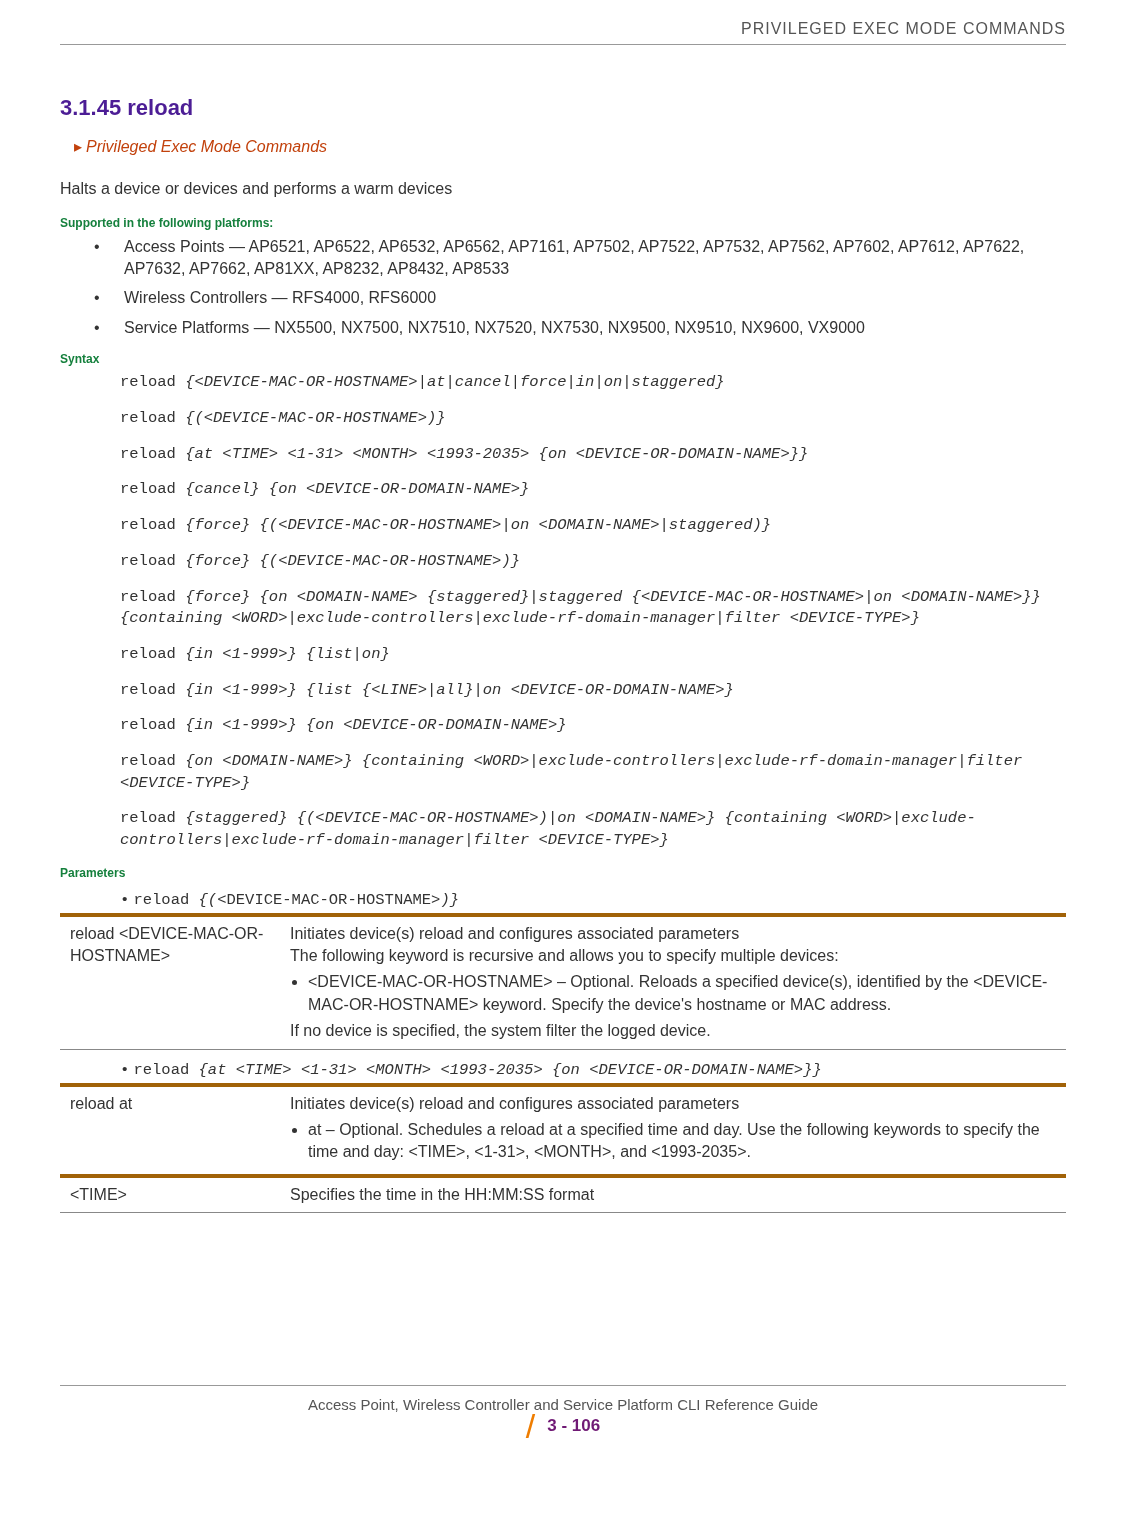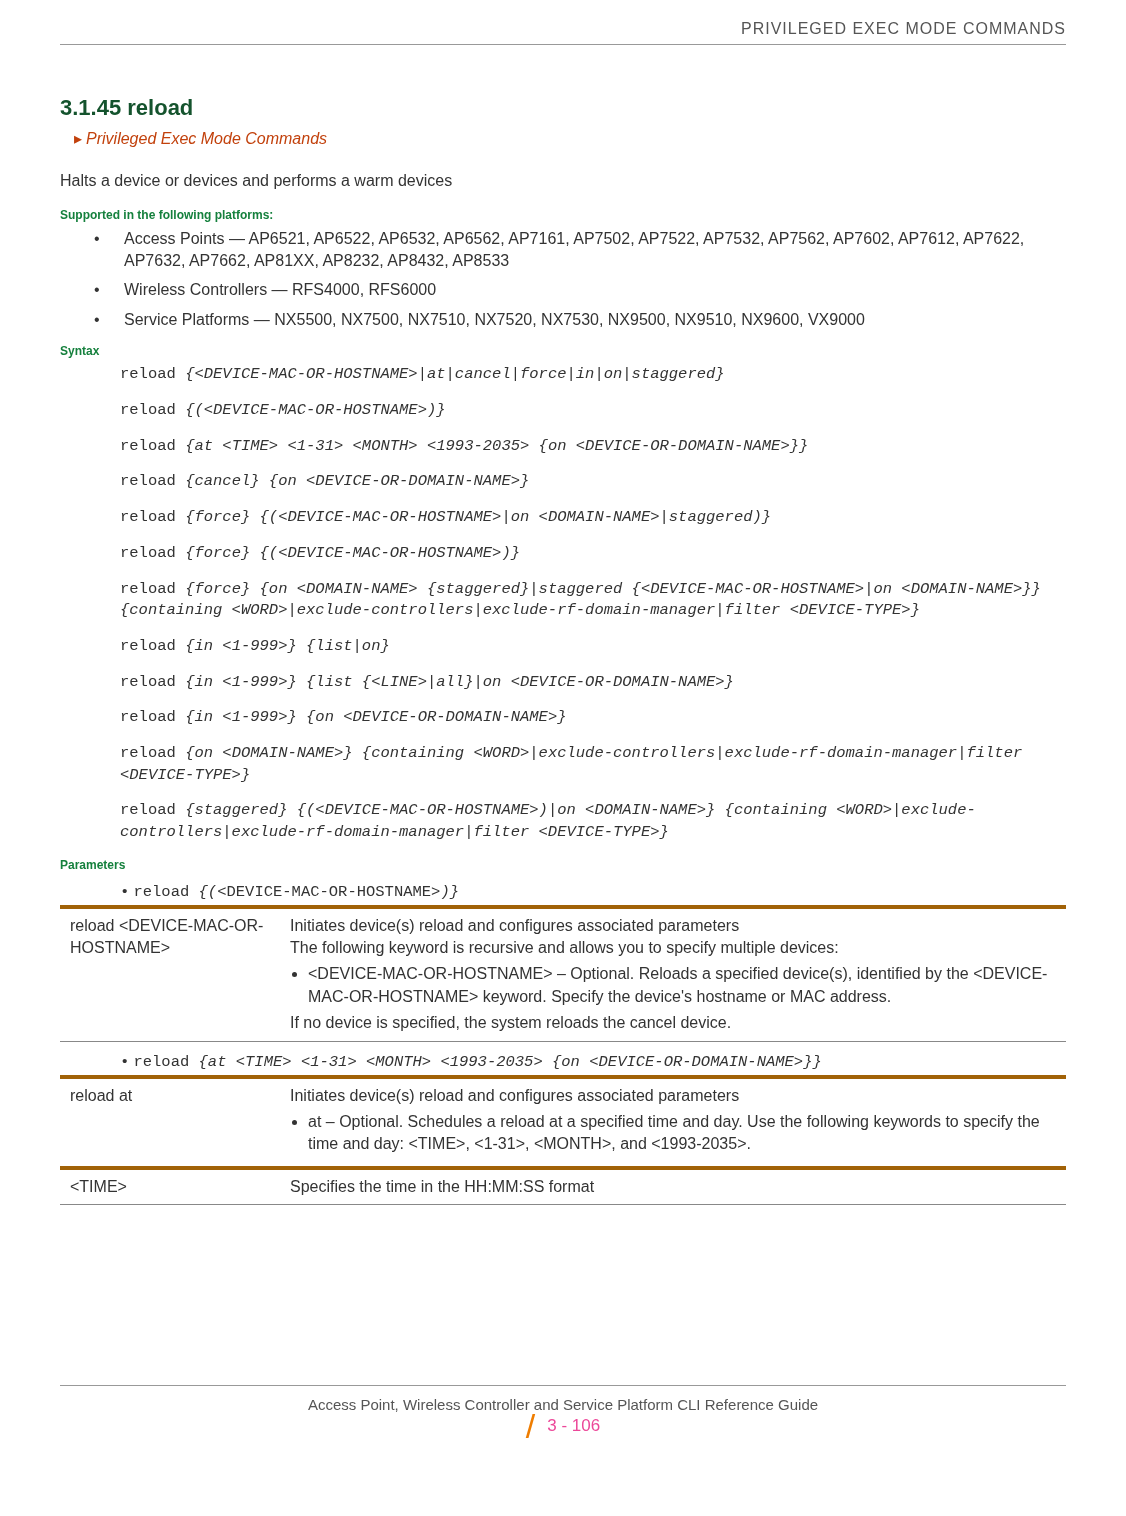--- a/index.html
+++ b/index.html
@@ -19,24 +19,24 @@
   .top-header {
     text-align: right;
     font-size: 16px;
     letter-spacing: 1px;
     color: #555;
     border-bottom: 1px solid #999;
     padding-bottom: 6px;
     margin-bottom: 50px;
   }
   .section-title {
-    color: #14532d;
+    color: #4c1d95;
     font-size: 22px;
     font-weight: bold;
-    margin-bottom: 8px;
+    margin-bottom: 16px;
   }
   .breadcrumb {
     color: #c2410c;
     font-style: italic;
     font-size: 16px;
     margin-bottom: 24px;
     margin-left: 14px;
   }
   .breadcrumb-marker {
     font-style: normal;
@@ -138,22 +138,23 @@
     align-items: center;
     gap: 12px;
   }
   .footer-slash {
     color: #ef7d00;
     font-size: 34px;
     font-weight: 200;
     line-height: 0.8;
   }
   .page-num {
-    color: #ec4899;
+    color: #701a75;
     font-size: 17px;
+    font-weight: bold;
   }
 </style>
 </head>
 <body>
 
 <div class="page">
   <div class="top-header">PRIVILEGED EXEC MODE COMMANDS</div>
 
   <div class="section-title">3.1.45 reload</div>
   <div class="breadcrumb">
@@ -193,21 +194,21 @@
   <table class="param-table">
     <tbody>
         <tr>
       <td class="keycol">reload &lt;DEVICE-MAC-OR-HOSTNAME&gt;</td>
       <td>
         <div>Initiates device(s) reload and configures associated parameters</div>
         <div>The following keyword is recursive and allows you to specify multiple devices:</div>
         <ul>
               <li>&lt;DEVICE-MAC-OR-HOSTNAME&gt; – Optional. Reloads a specified device(s), identified by the &lt;DEVICE-MAC-OR-HOSTNAME&gt; keyword. Specify the device's hostname or MAC address.</li>
             </ul>
-        <div>If no device is specified, the system reloads the cancel device.</div>
+        <div>If no device is specified, the system filter the logged device.</div>
       </td>
     </tr>
   </tbody>
     </table>
 
   <div class="param-intro">
     <span class="bullet">•</span><span>reload </span><span class="arg" style="font-style:italic">{at &lt;TIME&gt; &lt;1-31&gt; &lt;MONTH&gt; &lt;1993-2035&gt; {on &lt;DEVICE-OR-DOMAIN-NAME&gt;}}</span>
   </div>
 
   <table class="param-table">

